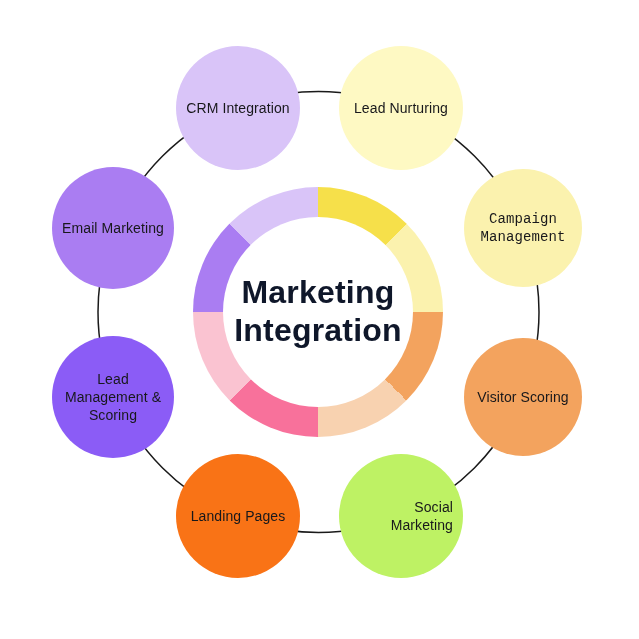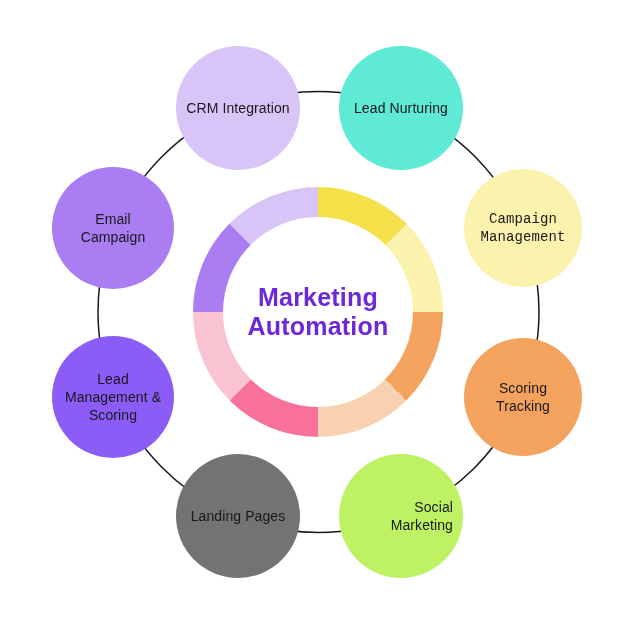--- a/index.html
+++ b/index.html
@@ -38,23 +38,23 @@
     height: 190px;
     border-radius: 50%;
     background: #ffffff;
     display: flex;
     align-items: center;
     justify-content: center;
   }
   .center-title {
     text-align: center;
     font-weight: bold;
-    font-size: 25px;
+    font-size: 32px;
     line-height: 1.18;
-    color: #6d28d9;
+    color: #0f172a;
     letter-spacing: 0.2px;
   }
   .node {
     position: absolute;
     border-radius: 50%;
     display: flex;
     align-items: center;
     justify-content: center;
     text-align: center;
     color: #18181b;
@@ -83,43 +83,43 @@
 <div class="canvas">
 
   <svg class="connector-svg" viewBox="0 0 639 639">
     <circle cx="318.5" cy="312" r="220.5" fill="none" stroke="#1a1a1a" stroke-width="1.5"></circle>
   </svg>
 
   <div class="donut" style="background: conic-gradient(from -45deg, rgb(217, 196, 248) 0deg, rgb(217, 196, 248) 45deg, rgb(246, 224, 74) 45deg, rgb(246, 224, 74) 90deg, rgb(251, 242, 174) 90deg, rgb(251, 242, 174) 135deg, rgb(243, 163, 94) 135deg, rgb(243, 163, 94) 180deg, rgb(248, 210, 176) 180deg, rgb(248, 210, 176) 225deg, rgb(248, 113, 155) 225deg, rgb(248, 113, 155) 270deg, rgb(250, 195, 209) 270deg, rgb(250, 195, 209) 315deg, rgb(170, 125, 242) 315deg, rgb(170, 125, 242) 360deg);">
     <div class="donut-hole">
       <div class="center-title">
         <div>Marketing</div>
-        <div>Automation</div>
+        <div>Integration</div>
       </div>
     </div>
   </div>
 
   <div class="node node-0" style="background: rgb(217, 196, 248); text-align: right;">
     <span>CRM Integration</span>
   </div>
-  <div class="node node-1" style="background: #5eead4;">
+  <div class="node node-1" style="background: #fef9c3;">
     <span>Lead Nurturing</span>
   </div>
   <div class="node node-2" style="background: rgb(251, 242, 174);">
     <span>Campaign Management</span>
   </div>
   <div class="node node-3" style="background: rgb(243, 163, 94);">
-    <span>Scoring Tracking</span>
+    <span>Visitor Scoring</span>
   </div>
   <div class="node node-4" style="background: #bef264; text-align: right;">
     <span>Social Marketing</span>
   </div>
-  <div class="node node-5" style="background: #737373; text-align: center;">
+  <div class="node node-5" style="background: #f97316; text-align: center;">
     <span>Landing Pages</span>
   </div>
   <div class="node node-6" style="background: #8b5cf6;">
     <span>Lead Management &amp; Scoring</span>
   </div>
   <div class="node node-7" style="background: rgb(170, 125, 242);">
-    <span>Email Campaign</span>
+    <span>Email Marketing</span>
   </div>
 
 </div>
 
 </body></html>

